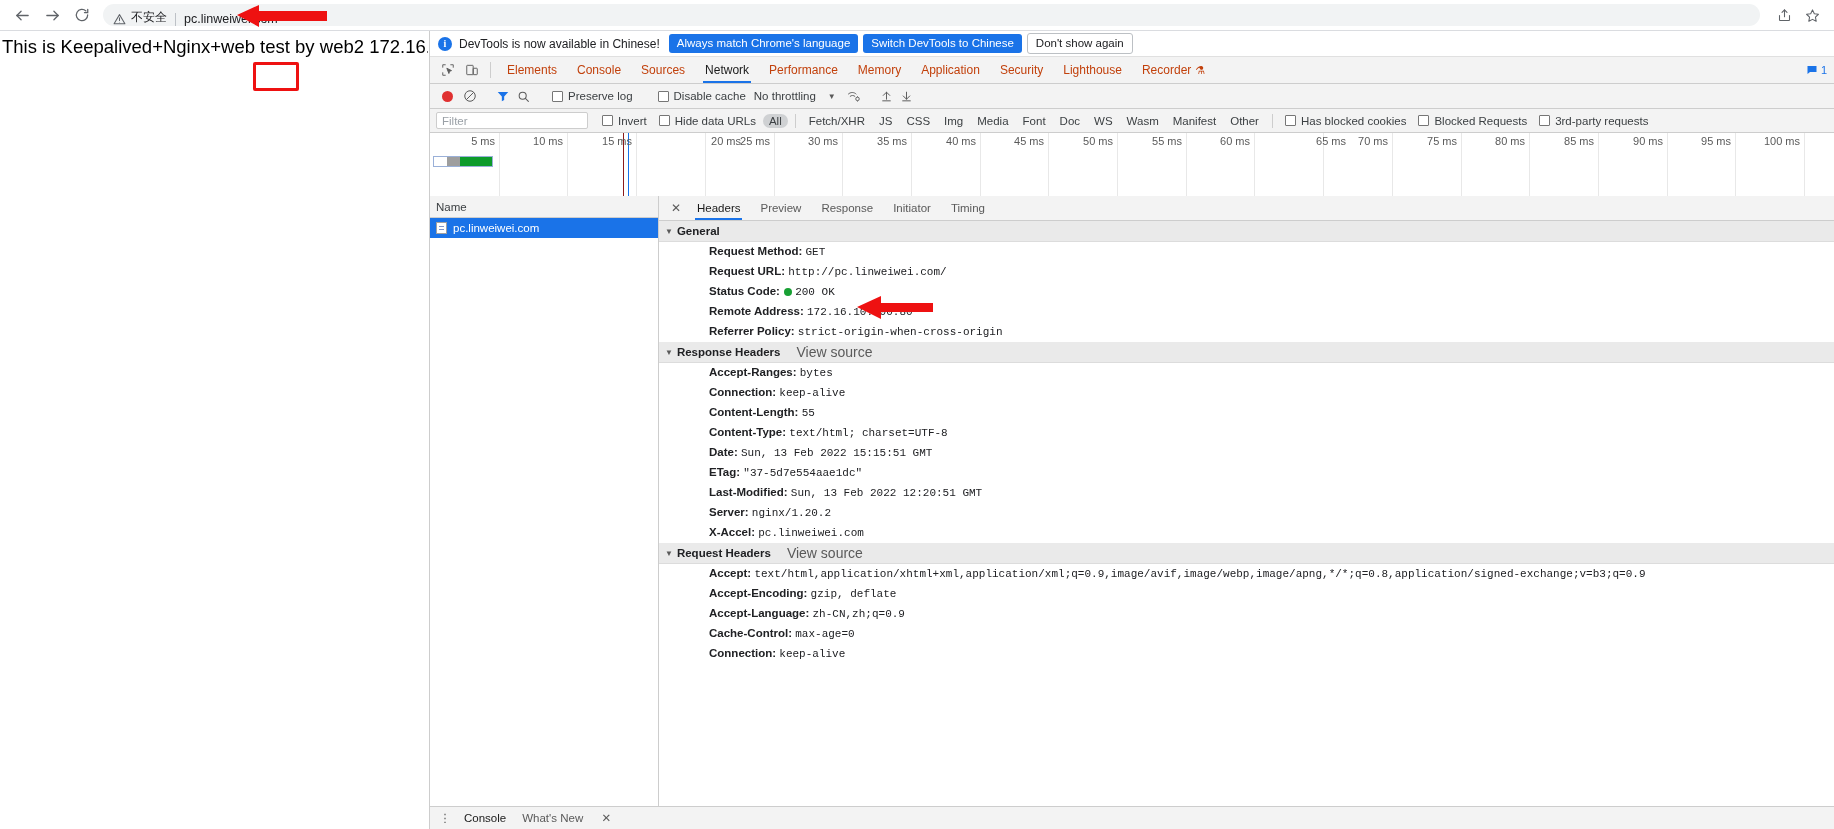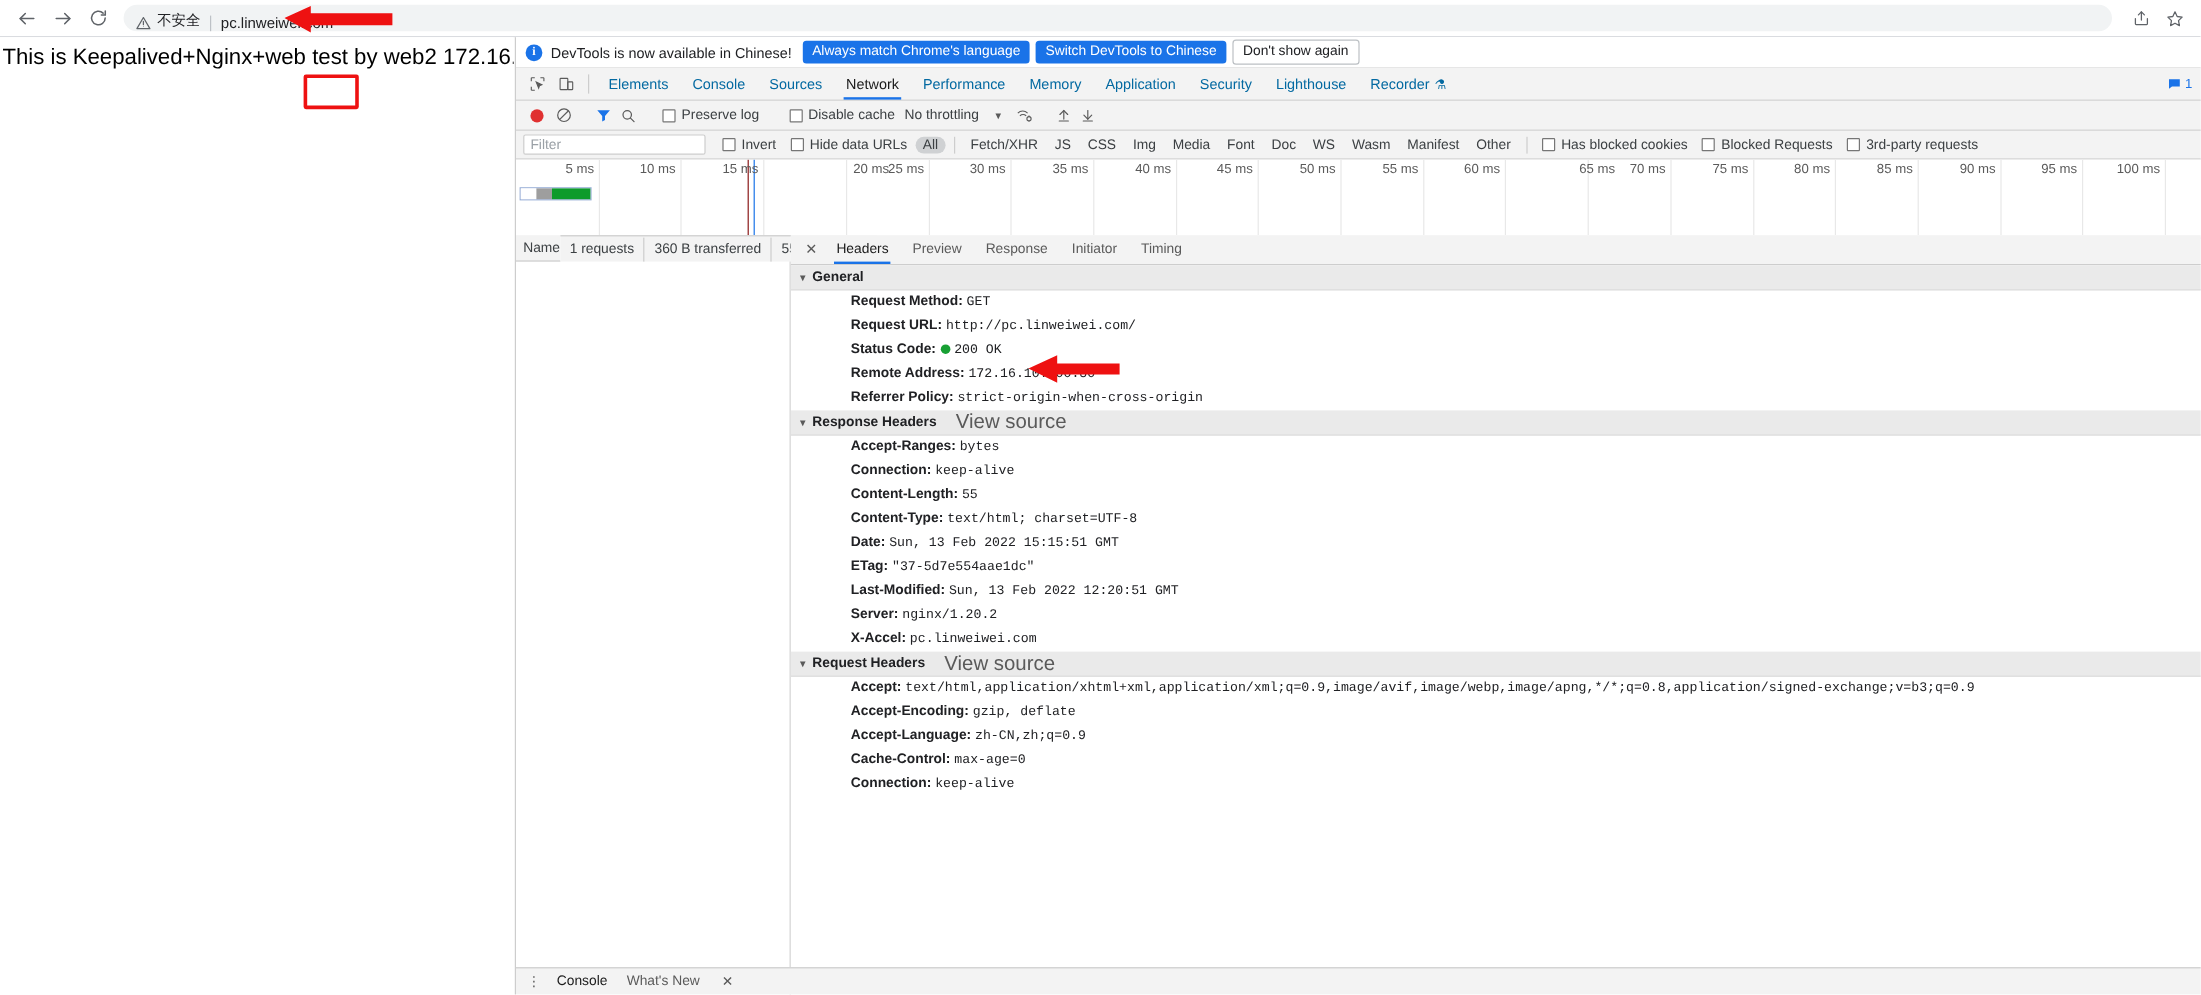--- a/index.html
+++ b/index.html
@@ -189,21 +189,21 @@
   .dt-tool-icon.first { margin-left: 6px; }
   .vsep {
     width: 1px;
     background: #cdcdcd;
     margin: 5px 6px;
     flex: none;
   }
   .dt-tab {
     padding: 0 10px;
     display: flex; align-items: center;
-    color: #0369a1;
+    color: #c2410c;
     white-space: nowrap;
     cursor: default;
     position: relative;
   }
   .dt-tab.active {
     color: #1a1a1a;
   }
   .dt-tab.active::after {
     content: "";
     position: absolute;
@@ -355,21 +355,21 @@
     top: 165px;
     right: 0;
     bottom: 0;
     display: flex;
   }
   .req-pane {
     width: 228px;
     flex: none;
     border-right: 1px solid #cdcdcd;
     display: flex;
-    flex-direction: row;
+    flex-direction: column;
     background: #ffffff;
   }
   .req-header {
     height: 21px;
     background: #f3f3f3;
     border-bottom: 1px solid #cdcdcd;
     display: flex;
     align-items: center;
     padding-left: 6px;
     font-size: 11.5px;
@@ -482,21 +482,21 @@
   }
   .tri {
     font-size: 8px;
     margin-right: 4px;
     color: #5a5a5a;
   }
   .view-src {
     font-weight: normal;
     color: #5a5a5a;
     margin-left: 16px;
-    font-size: 17px;
+    font-size: 14px;
   }
   .kv {
     padding: 2px 0 2px 50px;
     line-height: 15px;
     color: #202124;
     font-size: 11.5px;
     white-space: nowrap;
     overflow: hidden;
   }
   .kv .k {

